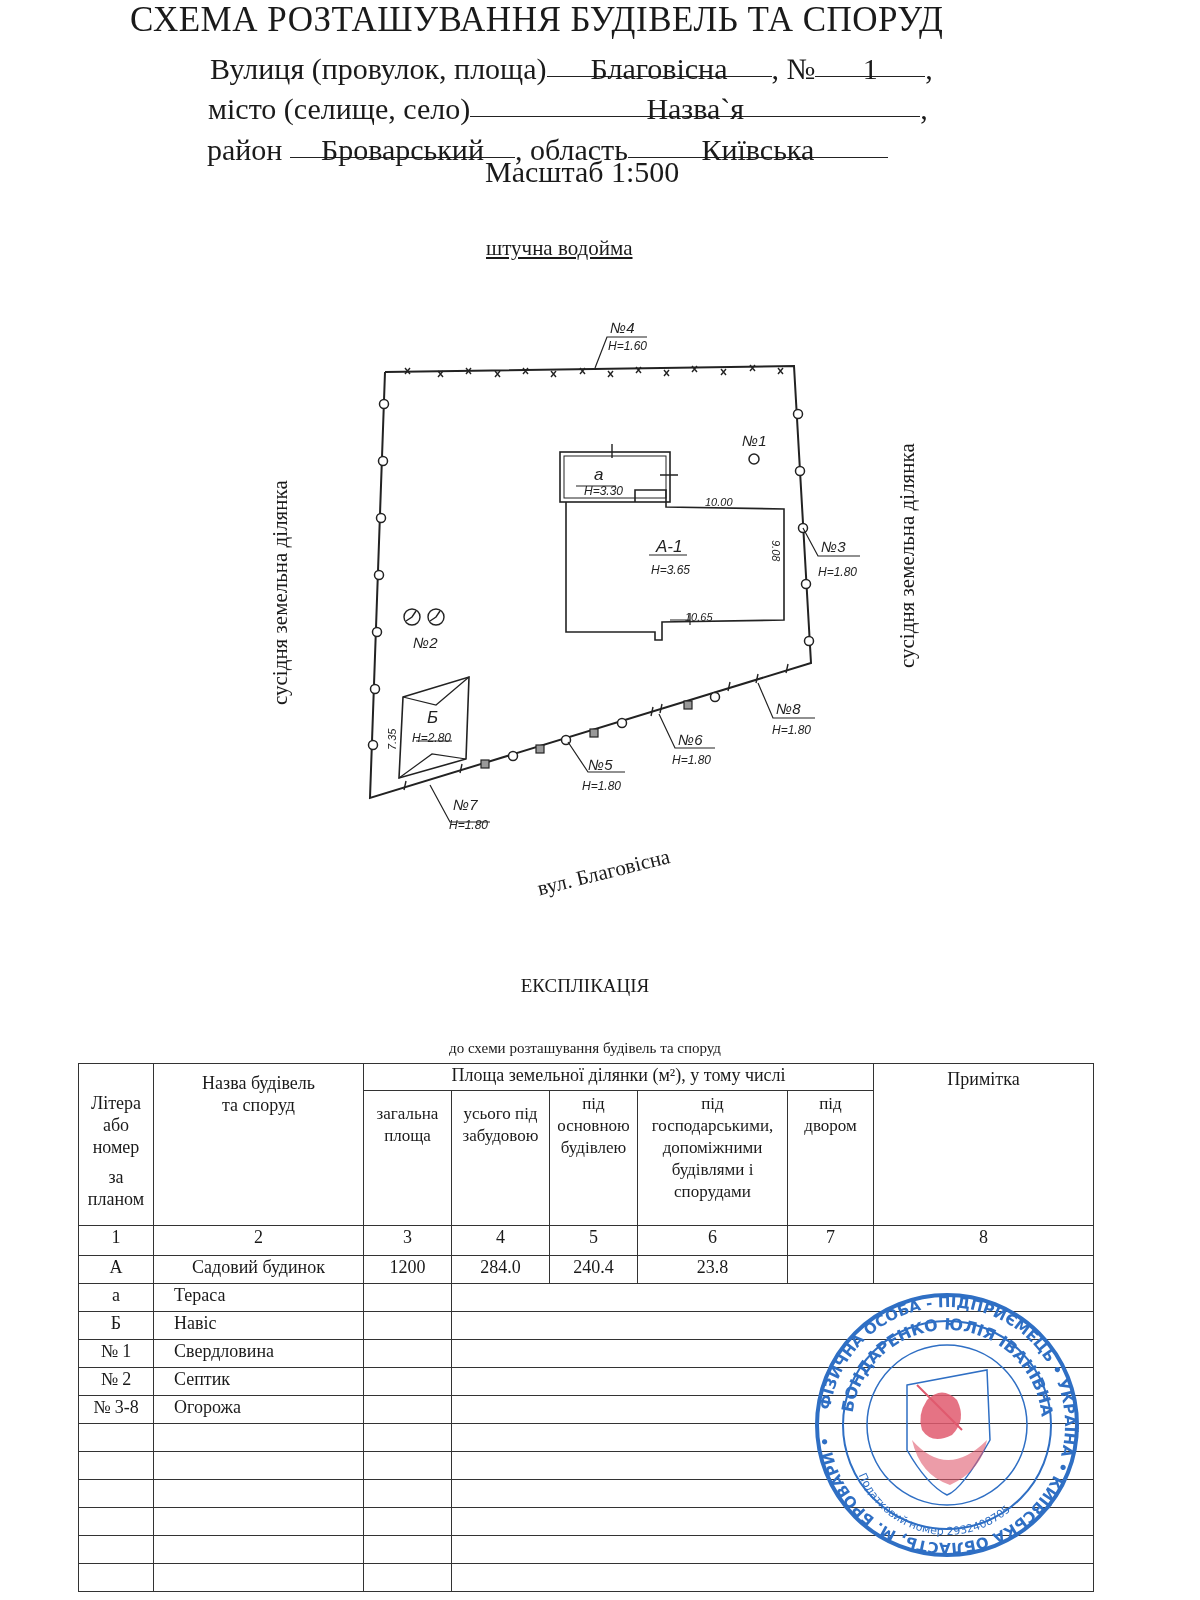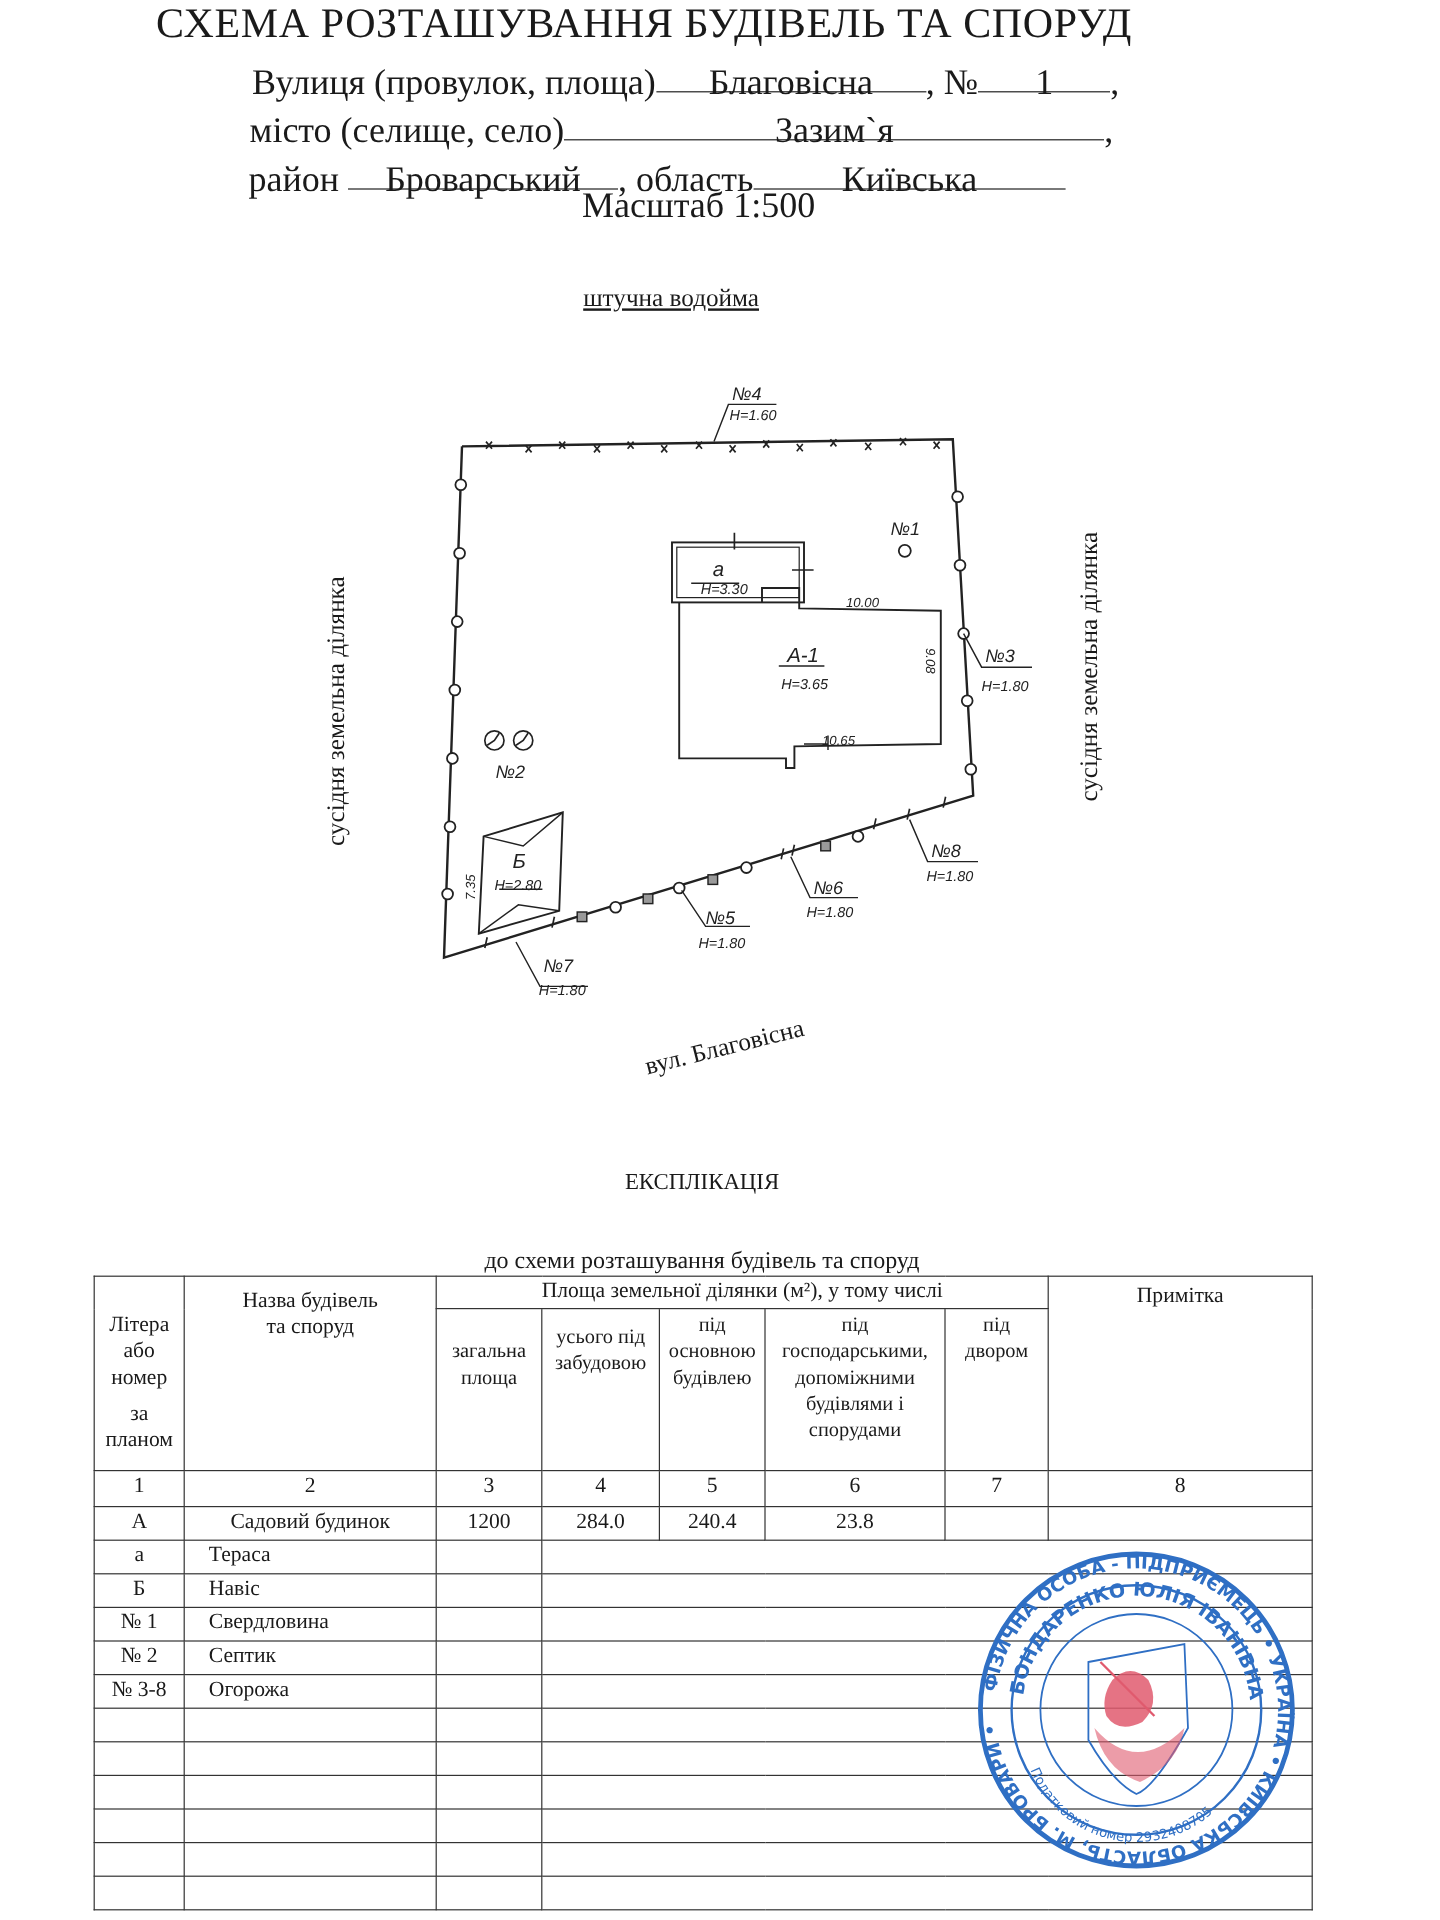--- a/index.html
+++ b/index.html
@@ -22,21 +22,21 @@
 </head>
 <body>
 
 <div class="abs title">СХЕМА РОЗТАШУВАННЯ БУДІВЕЛЬ ТА СПОРУД</div>
 
 <div class="abs field-row" style="left:210px; top:52px;">
   <span>Вулиця (провулок, площа)</span><span class="uline" style="width:225px;">Благовісна</span><span>, №</span><span class="uline" style="width:110px;">1</span><span>,</span>
 </div>
 
 <div class="abs field-row" style="left:208px; top:92px;">
-  <span>місто (селище, село)</span><span class="uline" style="width:450px;">Зазим`я</span><span>,</span>
+  <span>місто (селище, село)</span><span class="uline" style="width:450px;">Назва`я</span><span>,</span>
 </div>
 
 <div class="abs field-row" style="left:207px; top:133px;">
   <span>район</span>
   <span class="uline" style="width:225px;">Броварський</span><span>, область</span><span class="uline" style="width:260px;">Київська</span>
 </div>
 
 <div class="abs field-row" style="left:485px; top:155px;">Масштаб 1:500</div>
 
 <div class="abs plan-label" style="left:486px; top:236px;">штучна водойма</div>
@@ -156,21 +156,21 @@
     <text x="678" y="745">№6</text>
     <text x="672" y="764" font-size="12">H=1.80</text>
     <text x="588" y="770">№5</text>
     <text x="582" y="790" font-size="12">H=1.80</text>
     <text x="453" y="810">№7</text>
     <text x="449" y="829" font-size="12">H=1.80</text>
   </g>
 </svg>
 
 <div class="abs exp-title" style="top:975px; font-size:19px;">ЕКСПЛІКАЦІЯ</div>
-<div class="abs exp-title" style="top:1040px; font-size:20px;">до схеми розташування будівель та споруд</div>
+<div class="abs exp-title" style="top:1040px; font-size:15px;">до схеми розташування будівель та споруд</div>
 
 <table class="exp">
   <colgroup>
     <col style="width:75px">
       <col style="width:210px">
       <col style="width:88px">
       <col style="width:98px">
     <col style="width:88px">
       <col style="width:150px">
       <col style="width:86px">
@@ -186,21 +186,21 @@
           <div>планом</div>
     </td>
     <td rowspan="2" style="padding-top:8px">
       <div>Назва будівель</div>
           <div>та споруд</div>
     </td>
     <td colspan="5">Площа земельної ділянки (м²), у тому числі</td>
     <td rowspan="2" style="padding-top:4px">Примітка</td>
   </tr>
   <tr style="height:135px">
-    <td class="sub" style="padding-top:24px">
+    <td class="sub" style="padding-top:12px">
           <div>загальна</div>
           <div>площа</div>
         </td>
     <td class="sub" style="padding-top:12px">
           <div>усього під</div>
           <div>забудовою</div>
         </td>
     <td class="sub" style="padding-top:2px">
           <div>під</div>
           <div>основною</div>

